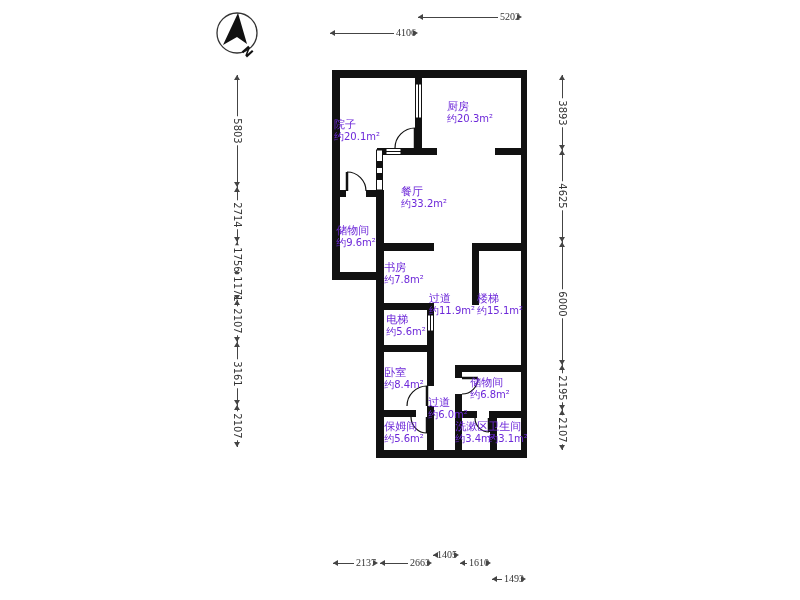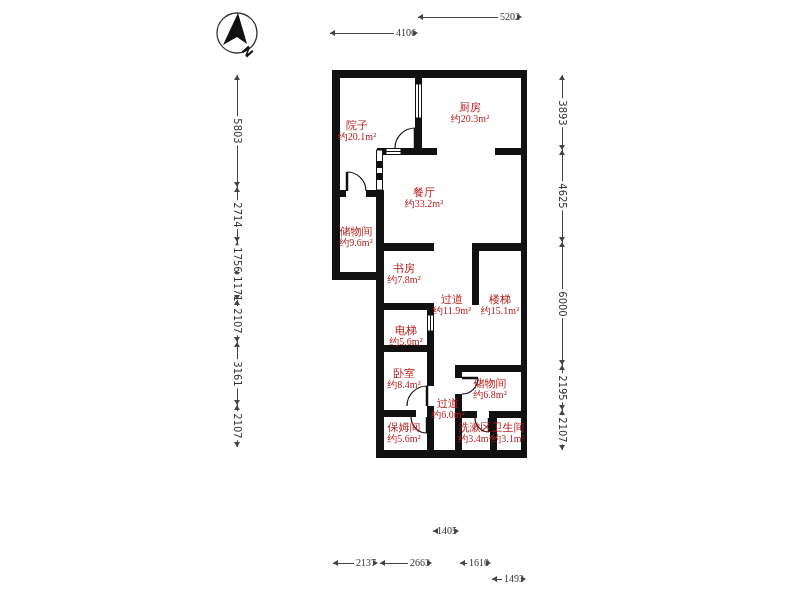--- a/index.html
+++ b/index.html
@@ -3,22 +3,22 @@
 <meta charset="utf-8">
 <style>
   html,body{margin:0;padding:0;background:#ffffff;}
   #plan{
     position:relative;width:800px;height:600px;background:#ffffff;overflow:hidden;
     font-family:"DejaVu Sans","Liberation Sans",sans-serif;
   }
   #drawing{position:absolute;left:0;top:0;}
   
   .room-label{
-    position:absolute;transform:translateX(-50%);text-align:center;
-    color:#b91c1c;white-space:nowrap;z-index:3;font-family:Liberation Serif, serif;
+    position:absolute;transform:translateX(-50%);text-align:left;
+    color:#6d28d9;white-space:nowrap;z-index:3;
   }
   .room-label .rname{font-size:11px;line-height:12px;}
   .room-label .rarea{font-size:10px;line-height:12px;}
   
   .dim{position:absolute;color:#333;font-size:10px;z-index:2;}
   .dnum{background:#fff;padding:0 2px;line-height:10px;}
   .dim-h{
     display:flex;align-items:center;justify-content:flex-end;height:14px;
     background:linear-gradient(#444,#444) center/100% 1px no-repeat;
     font-family:Liberation Serif, serif;
@@ -153,21 +153,21 @@
     <div class="rarea">约7.8m²</div>
   </div>
   <div class="room-label" style="left:452px;top:293px">
     <div class="rname">过道</div>
     <div class="rarea">约11.9m²</div>
   </div>
   <div class="room-label" style="left:500px;top:293px">
     <div class="rname">楼梯</div>
     <div class="rarea">约15.1m²</div>
   </div>
-  <div class="room-label" style="left:406px;top:324px">
+  <div class="room-label" style="left:406px;top:314px">
     <div class="rname">电梯</div>
     <div class="rarea">约5.6m²</div>
   </div>
   <div class="room-label" style="left:404px;top:367px">
     <div class="rname">卧室</div>
     <div class="rarea">约8.4m²</div>
   </div>
   <div class="room-label" style="left:490px;top:377px">
     <div class="rname">储物间</div>
     <div class="rarea">约6.8m²</div>
@@ -195,21 +195,21 @@
   <div class="dim dim-h" style="left:418px;top:10px;width:104px">
     <span class="dnum">5202</span>
   </div>
 
   <div class="dim dim-h" style="left:333px;top:556px;width:45px">
     <span class="dnum">2137</span>
   </div>
   <div class="dim dim-h" style="left:380px;top:556px;width:52px">
     <span class="dnum">2663</span>
   </div>
-  <div class="dim dim-h" style="left:433px;top:524px;width:26px">
+  <div class="dim dim-h" style="left:433px;top:548px;width:26px">
     <span class="dnum">1405</span>
   </div>
   <div class="dim dim-h" style="left:460px;top:556px;width:31px">
     <span class="dnum">1610</span>
   </div>
   <div class="dim dim-h" style="left:492px;top:572px;width:34px">
     <span class="dnum">1493</span>
   </div>
 
   <div class="dim dim-v" style="left:230px;top:75px;height:112px">

